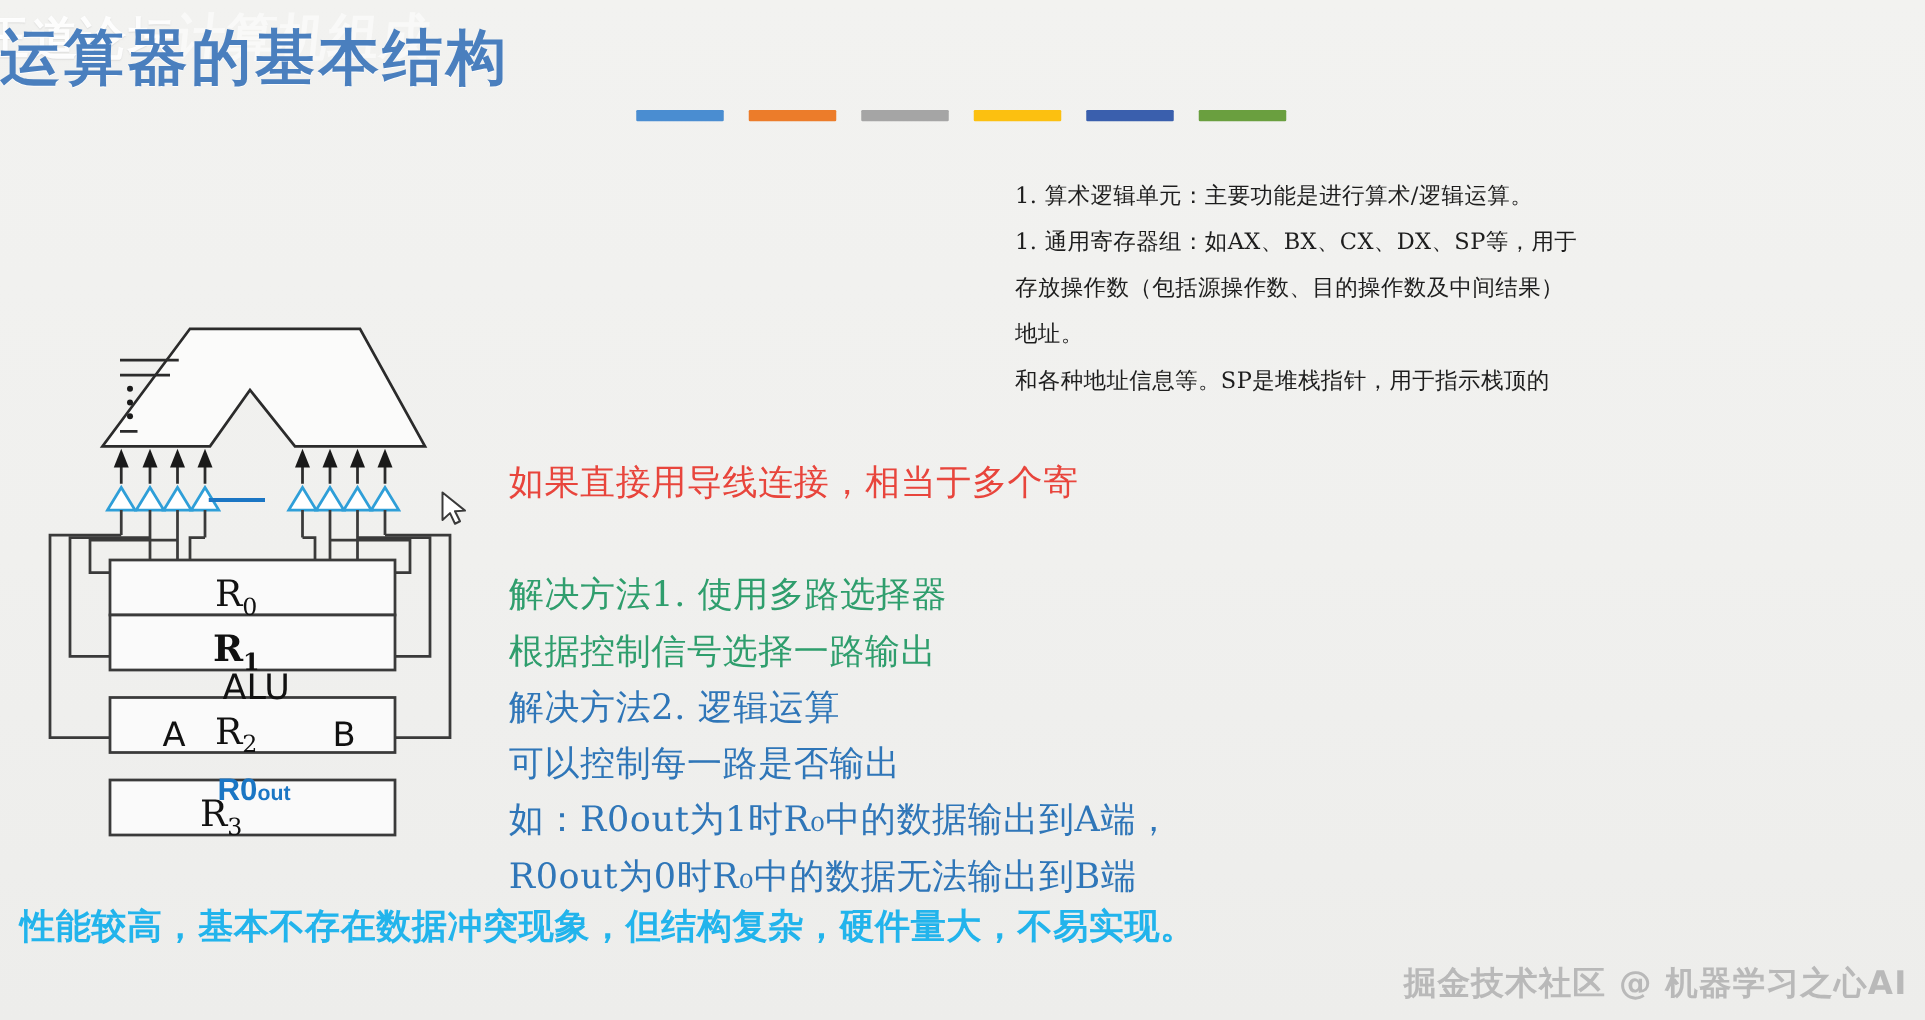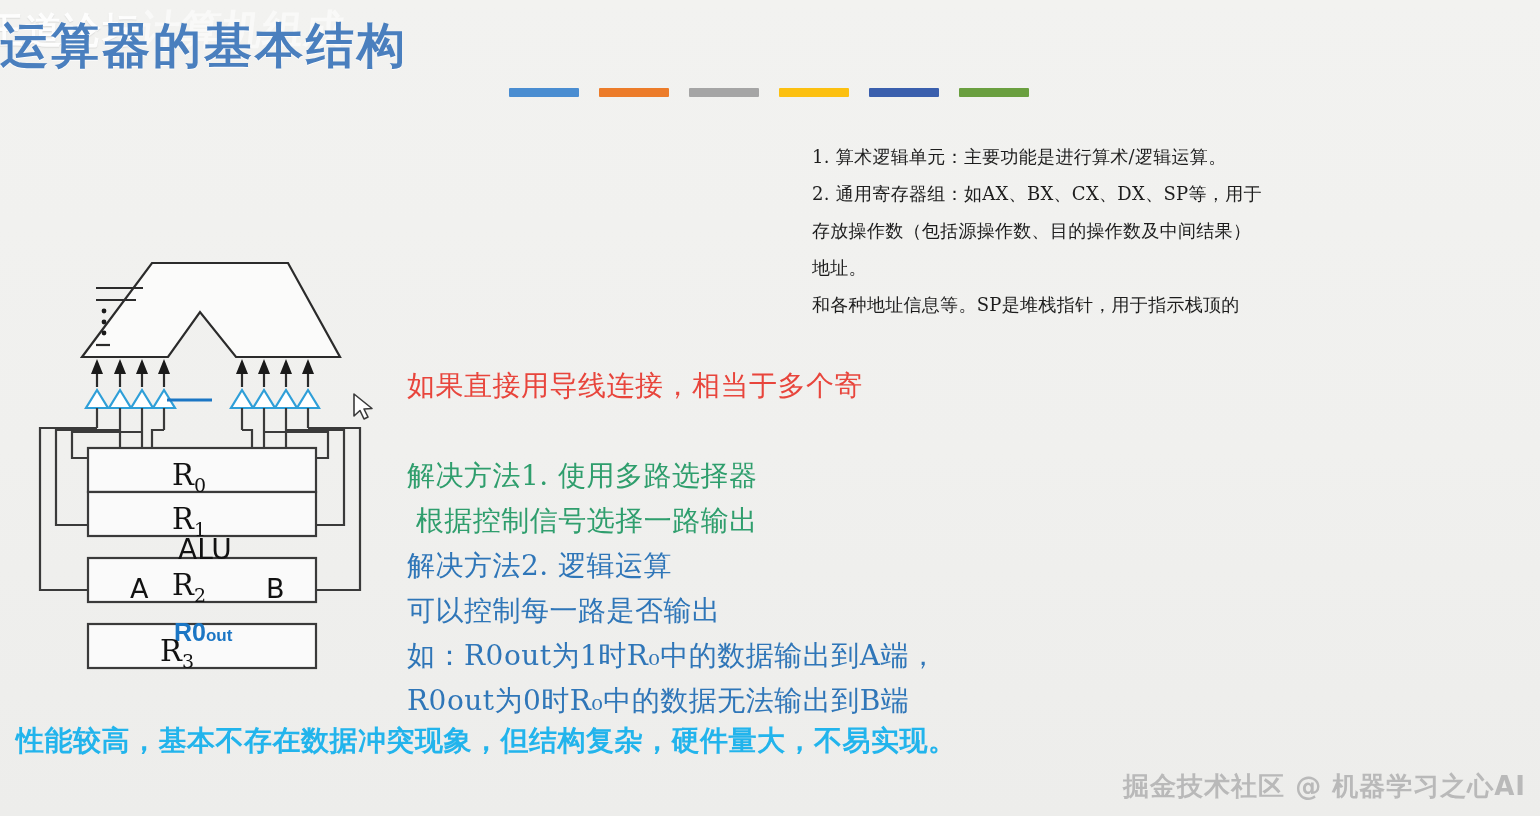--- a/index.html
+++ b/index.html
@@ -68,21 +68,21 @@
   .notes p{margin:0;}
 
   
   .ann{
     position:absolute;left:407px;
     font-family:"DejaVu Serif", serif;
     font-size:28px;line-height:45px;
     white-space:nowrap;letter-spacing:.5px;
   }
   .ann-red{top:363px;color:#e8453c;}
-  .ann-green{top:453px;color:#2f9e6d;text-align:right;}
+  .ann-green{top:453px;color:#2f9e6d;}
   .ann-blue{top:543px;color:#2f76b8;}
   .ann div{height:45px;}
 
   
   .bottom1{
     position:absolute;left:16px;top:722px;
     font-family:"DejaVu Serif", serif;
     font-size:28px;font-weight:700;color:#22b4ec;
     letter-spacing:.5px;white-space:nowrap;
   }
@@ -142,21 +142,21 @@
     <i style="background:#4a8dd1"></i>
     <i style="background:#ec7c2a"></i>
     <i style="background:#a5a5a5"></i>
     <i style="background:#fcc010"></i>
     <i style="background:#3a5fad"></i>
     <i style="background:#6a9f3f"></i>
   </div>
 
   <div class="notes">
     <p>1. 算术逻辑单元：主要功能是进行算术/逻辑运算。</p>
-    <p>2. 通用寄存器组：如AX、BX、CX、DX、SP等，用于</p>
+    <p>1. 通用寄存器组：如AX、BX、CX、DX、SP等，用于</p>
     <p>存放操作数（包括源操作数、目的操作数及中间结果）</p>
     <p>地址。</p>
     <p>和各种地址信息等。SP是堆栈指针，用于指示栈顶的</p>
   </div>
 
   <div class="ann ann-red">
     <div>如果直接用导线连接，相当于多个寄</div>
   </div>
 
   <div class="ann ann-green">
@@ -263,21 +263,21 @@
     <div class="alu-label">ALU</div>
     <div class="port-a">A</div>
     <div class="port-b">B</div>
     <div class="r0out">
       <span>R0</span><small>out</small>
     </div>
 
     <div class="reg-label" style="left:64px;top:218px;">
       <span>R</span><sub>0</sub>
     </div>
-    <div class="reg-label" style="left:64px;top:262px;">
+    <div class="reg-label" style="left:64px;top:262px;font-weight:bold;">
       <span>R</span><sub>1</sub>
     </div>
     <div class="reg-label" style="left:64px;top:328px;">
       <span>R</span><sub>2</sub>
     </div>
     <div class="reg-label" style="left:52px;top:394px;">
       <span>R</span><sub>3</sub>
     </div>
   </div>
 

